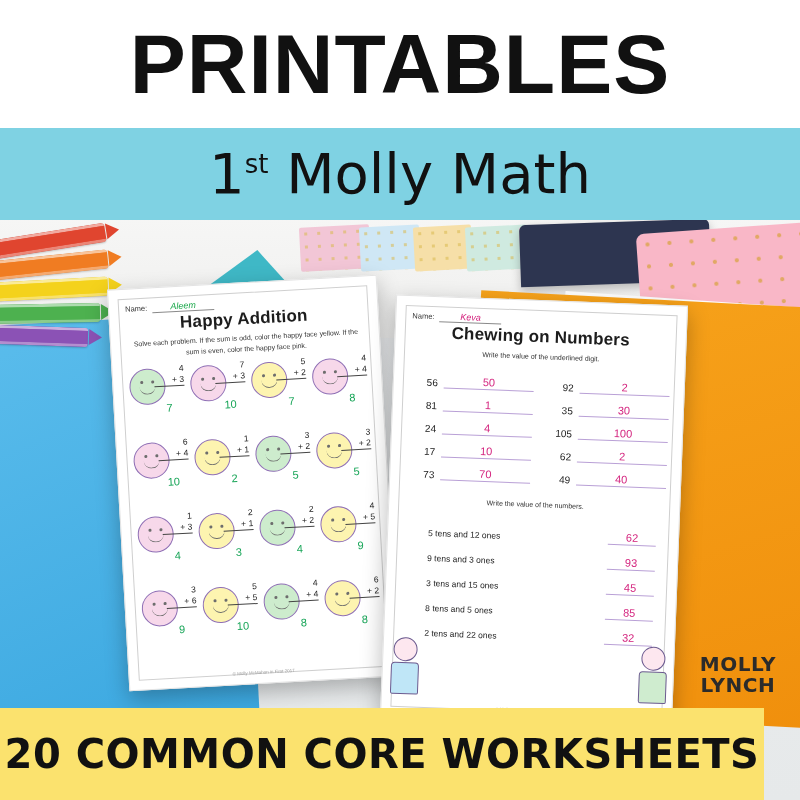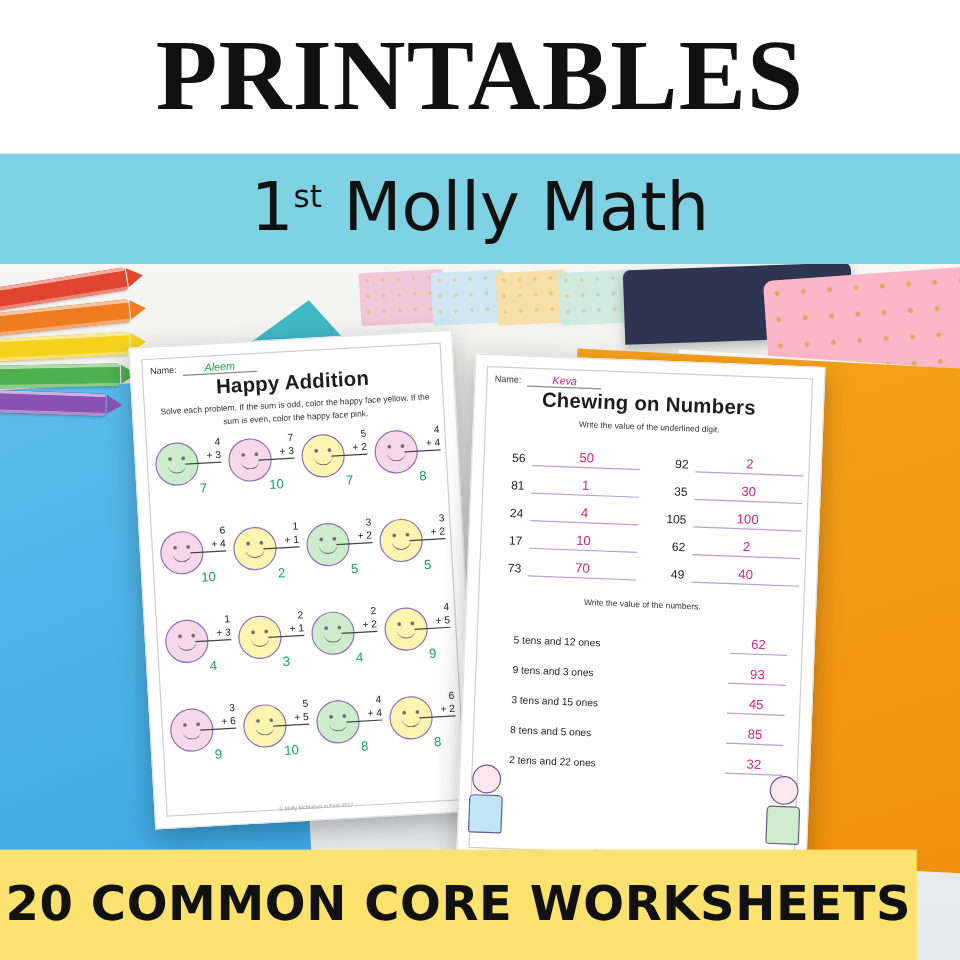--- a/index.html
+++ b/index.html
@@ -296,21 +296,21 @@
   .kid.boy .body{ background:#cfeccf; }
 
   
   .band-top {
     position: absolute;
     left:0; top:0; width:800px; height:128px;
     background:#ffffff;
     display:flex; align-items:center; justify-content:center;
   }
   .title-main {
-    font-family: Liberation Serif, serif;
+    font-family: Liberation Sans, sans-serif;
     font-weight: bold;
     font-size: 84px;
     letter-spacing: 1px;
     color:#111;
     line-height:1;
     white-space: nowrap;
   }
   .band-blue {
     position:absolute;
     left:0; top:128px; width:800px; height:92px;
@@ -733,18 +733,22 @@
   </div>
 
   <div class="band-top">
     <div class="title-main">PRINTABLES</div>
   </div>
 
   <div class="band-blue">
     <div class="title-sub"><span>1</span><sup>st</sup><span> Molly Math</span></div>
   </div>
 
+  <div class="brand">
+    <div>MOLLY</div>
+    <div>LYNCH</div>
+  </div>
 
   <div class="band-bottom">
     <div class="title-bottom">20 COMMON CORE WORKSHEETS</div>
   </div>
 
 </div>
 
 </body></html>

